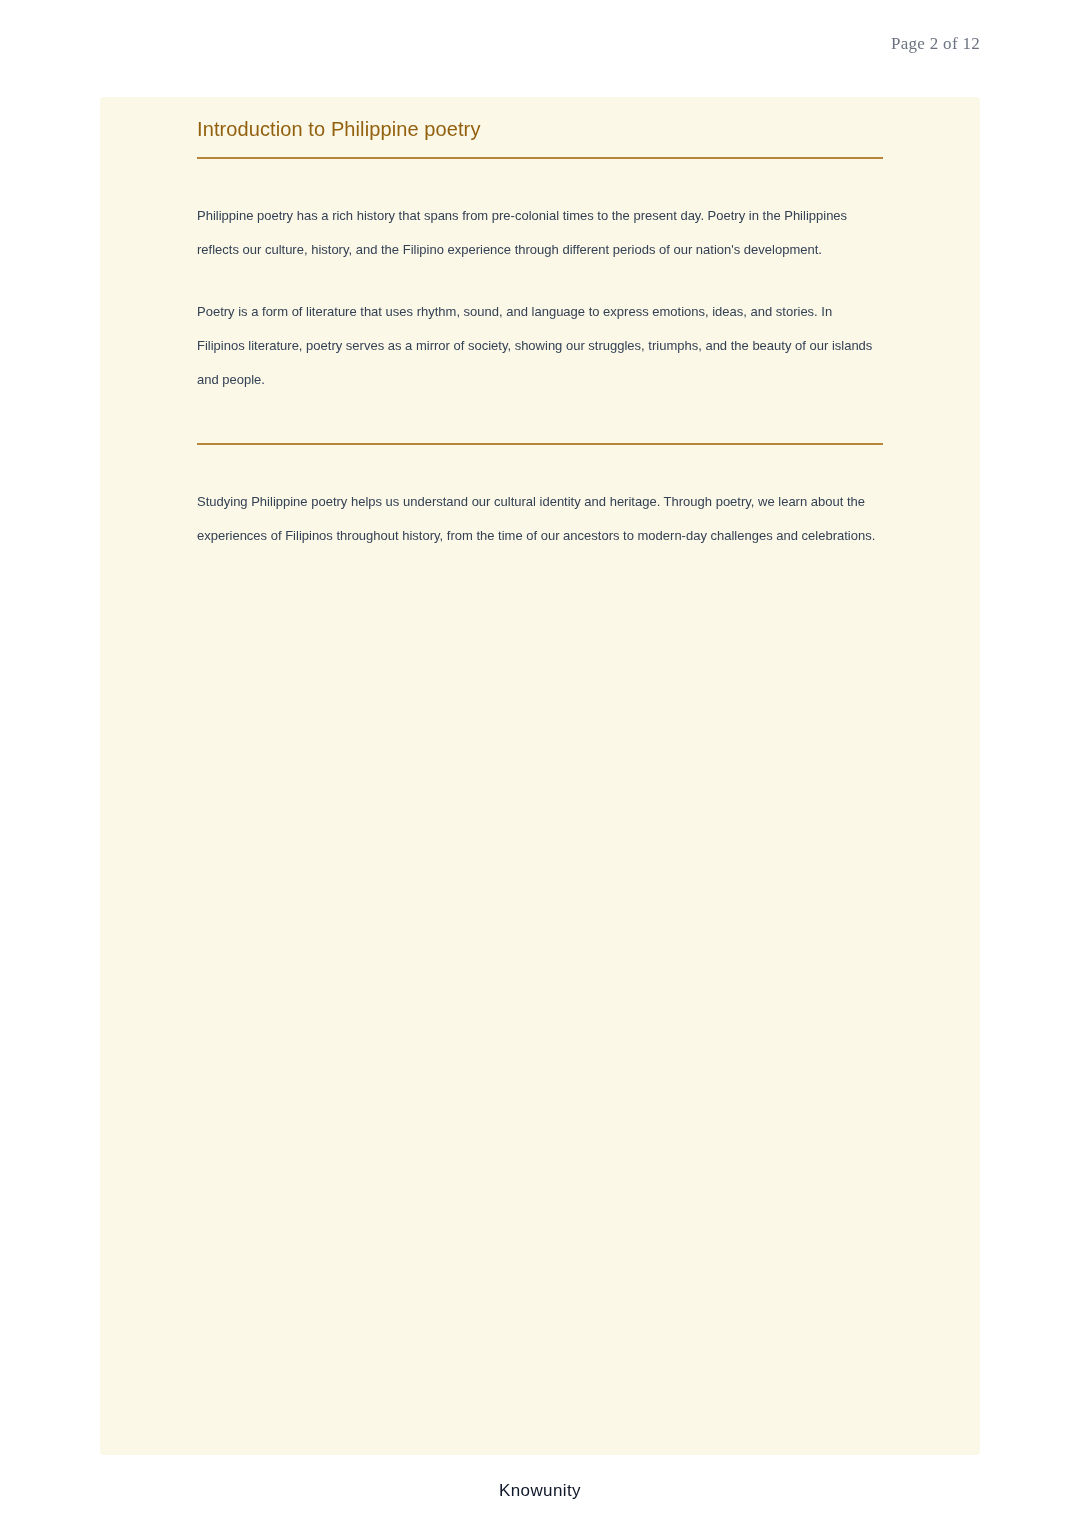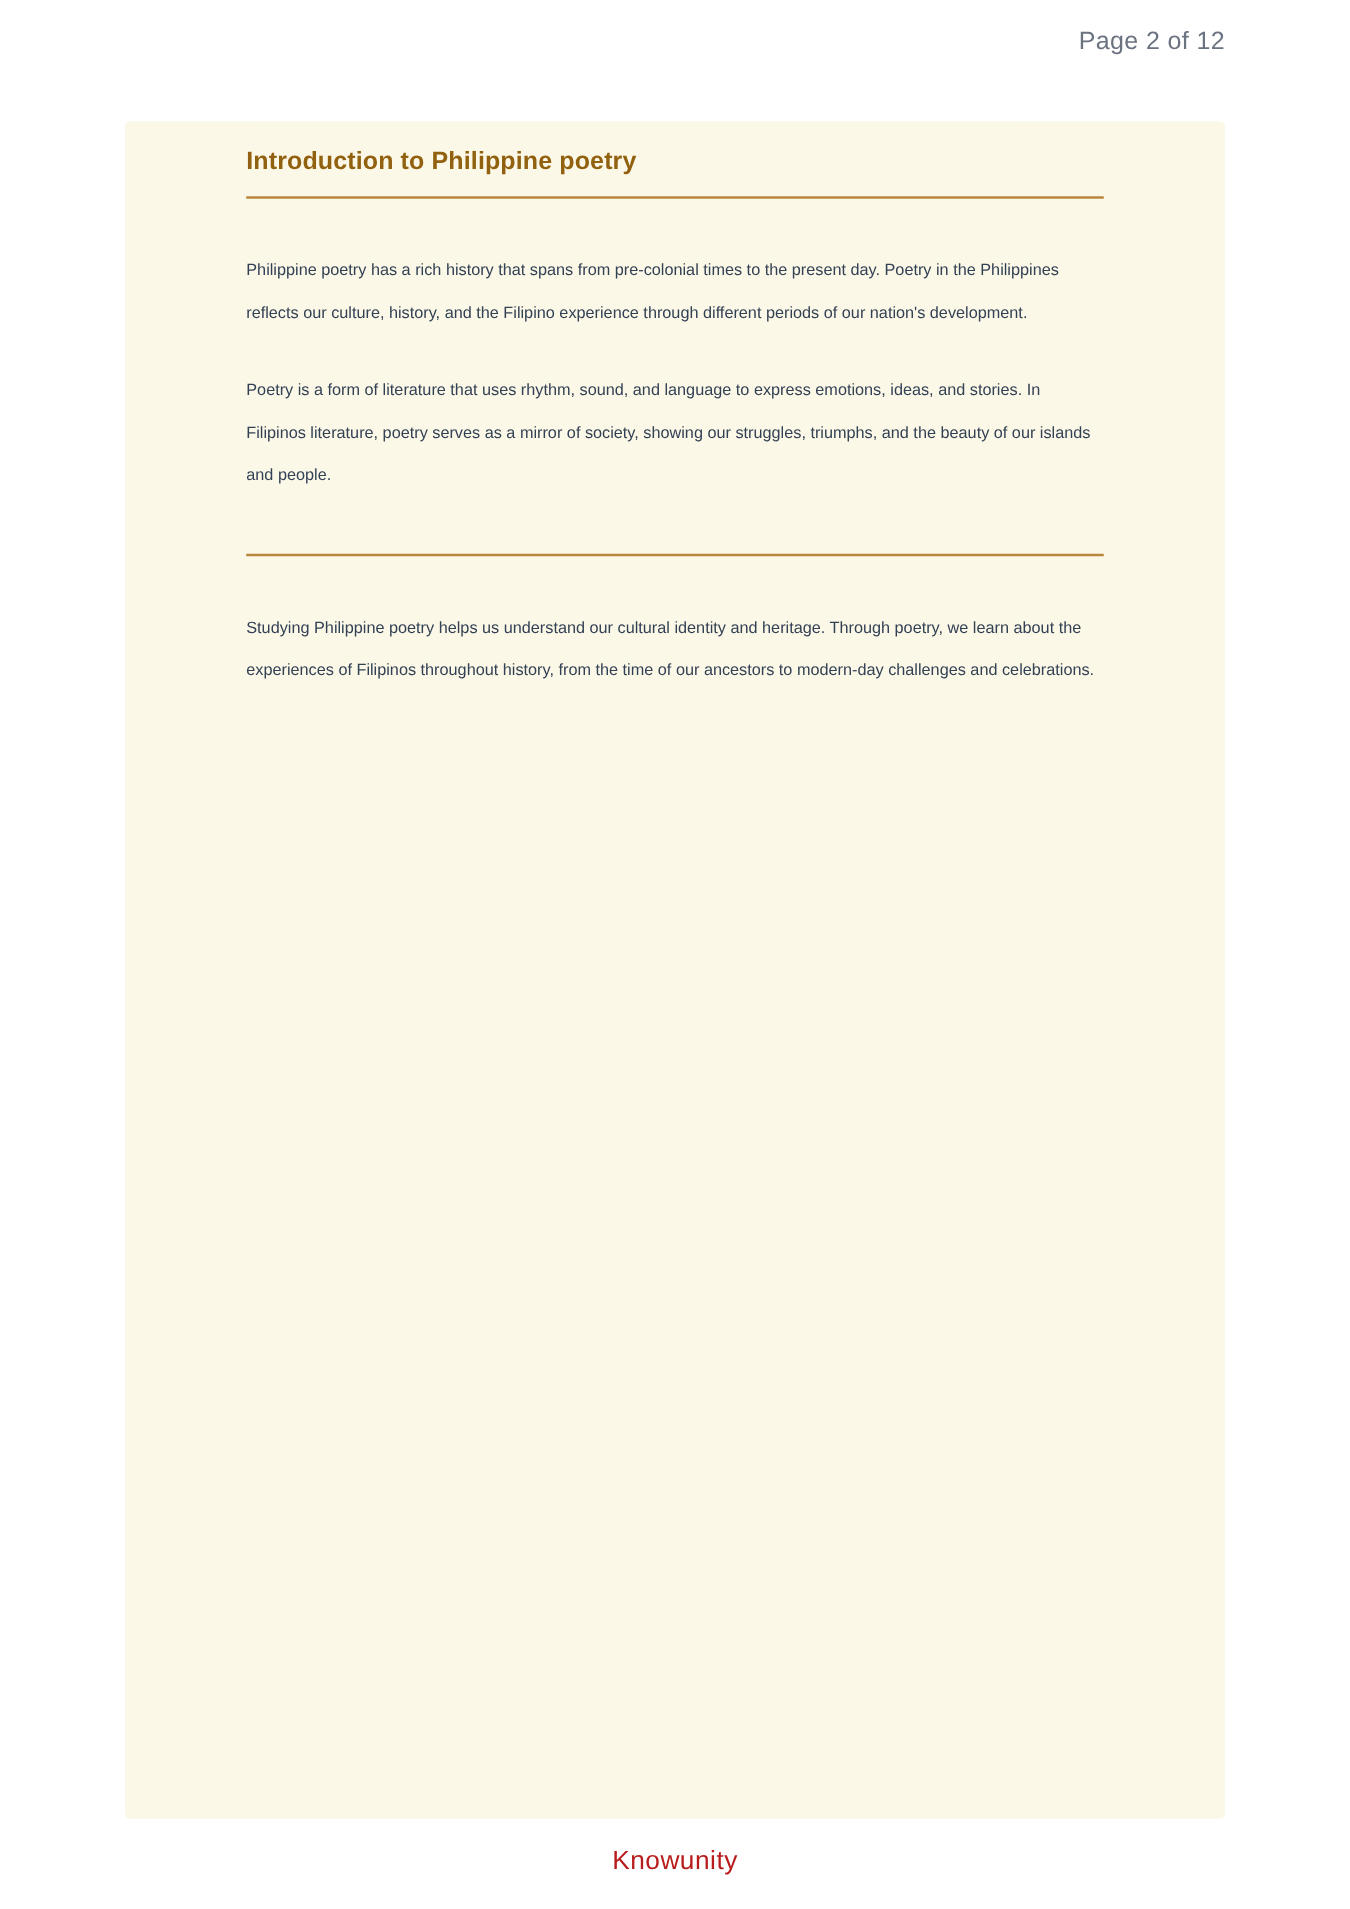--- a/index.html
+++ b/index.html
@@ -7,24 +7,24 @@
   body {
     width: 1080px;
     height: 1527px;
     position: relative;
     font-family: "Liberation Sans", sans-serif;
     overflow: hidden;
   }
 
   .page-indicator {
     position: absolute;
-    top: 22px;
+    top: 34px;
     right: 100px;
-    font-family: Liberation Sans, sans-serif;
-    font-size: 20px;
+    font-family: Liberation Serif, serif;
+    font-size: 17px;
     color: #6b7280;
     letter-spacing: 0.3px;
   }
 
   .content-card {
     position: absolute;
     left: 100px;
     top: 97px;
     width: 880px;
     height: 1358px;
@@ -32,21 +32,21 @@
     border-radius: 4px;
     padding: 20px 97px 0 97px;
   }
 
   .section { margin: 0; }
   .section + .section { margin-top: 46px; }
 
   .section-heading {
     color: #92610f;
     font-size: 20px;
-    font-weight: 700;
+    font-weight: 400;
     line-height: 24px;
     letter-spacing: 0.1px;
   }
 
   .heading-rule {
     border: none;
     height: 0;
     border-top: 2px solid #b7853c;
     margin-top: 16px;
     margin-bottom: 40px;
@@ -60,22 +60,22 @@
     max-width: 692px;
   }
   .paragraph:last-child { margin-bottom: 0; }
 
   .footer-brand {
     position: absolute;
     bottom: 26px;
     left: 0;
     width: 100%;
     text-align: center;
-    color: #b91c1c;
-    font-size: 21px;
+    color: #0f172a;
+    font-size: 17px;
     letter-spacing: 0.4px;
   }
 </style>
 </head>
 <body>
 
 <div class="page-indicator">Page 2 of 12</div>
 
 <div class="content-card">
 

